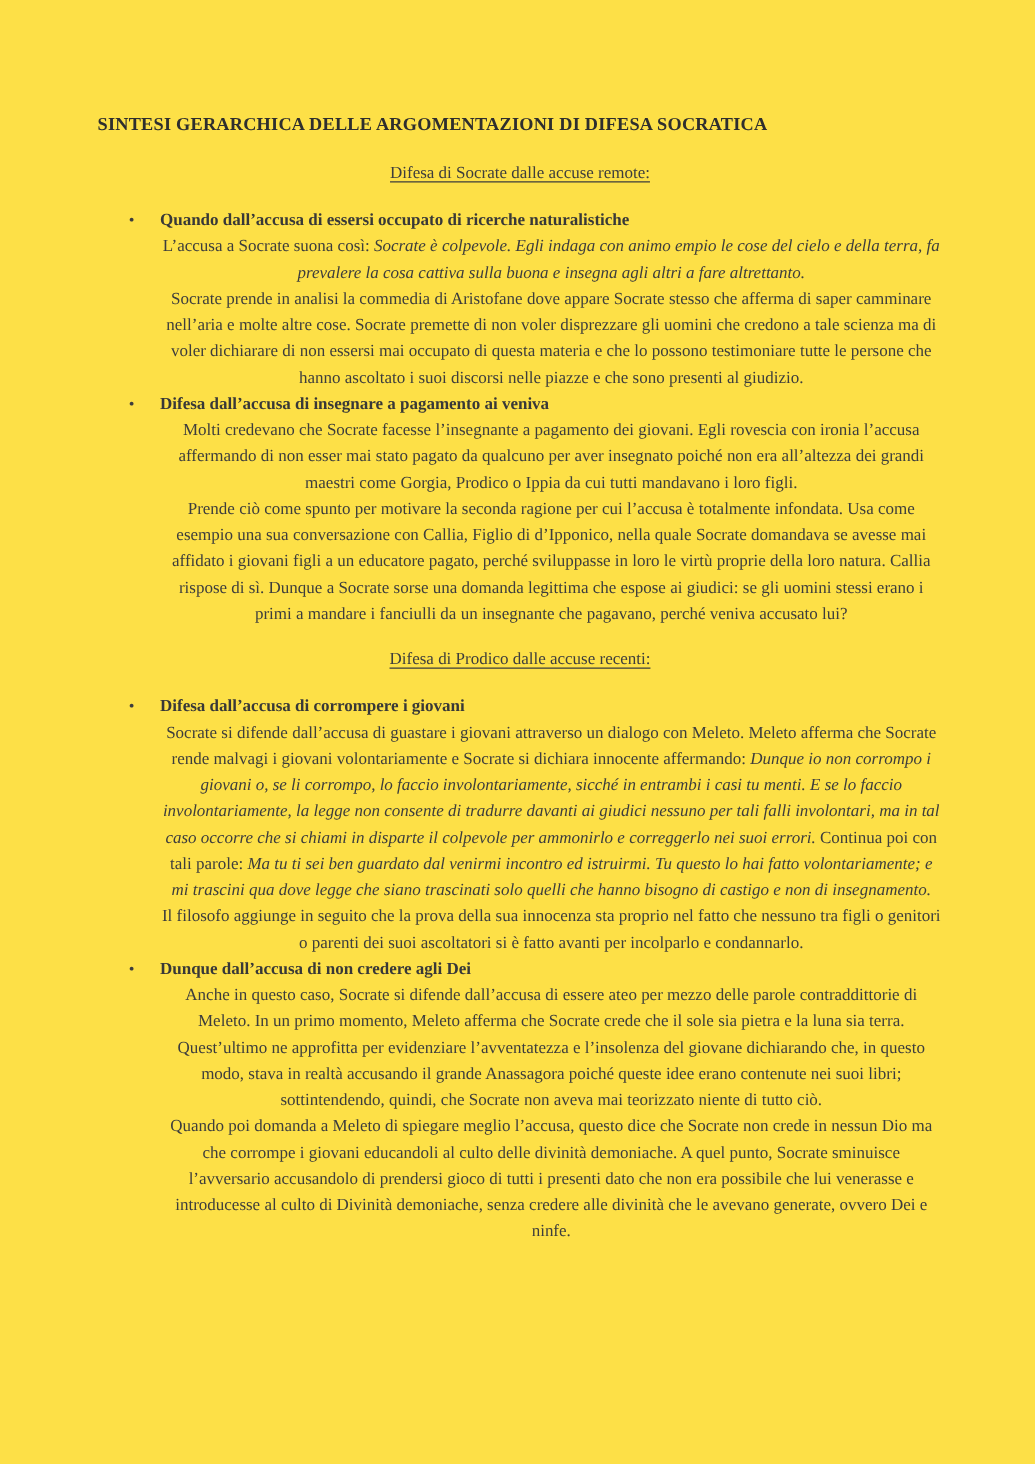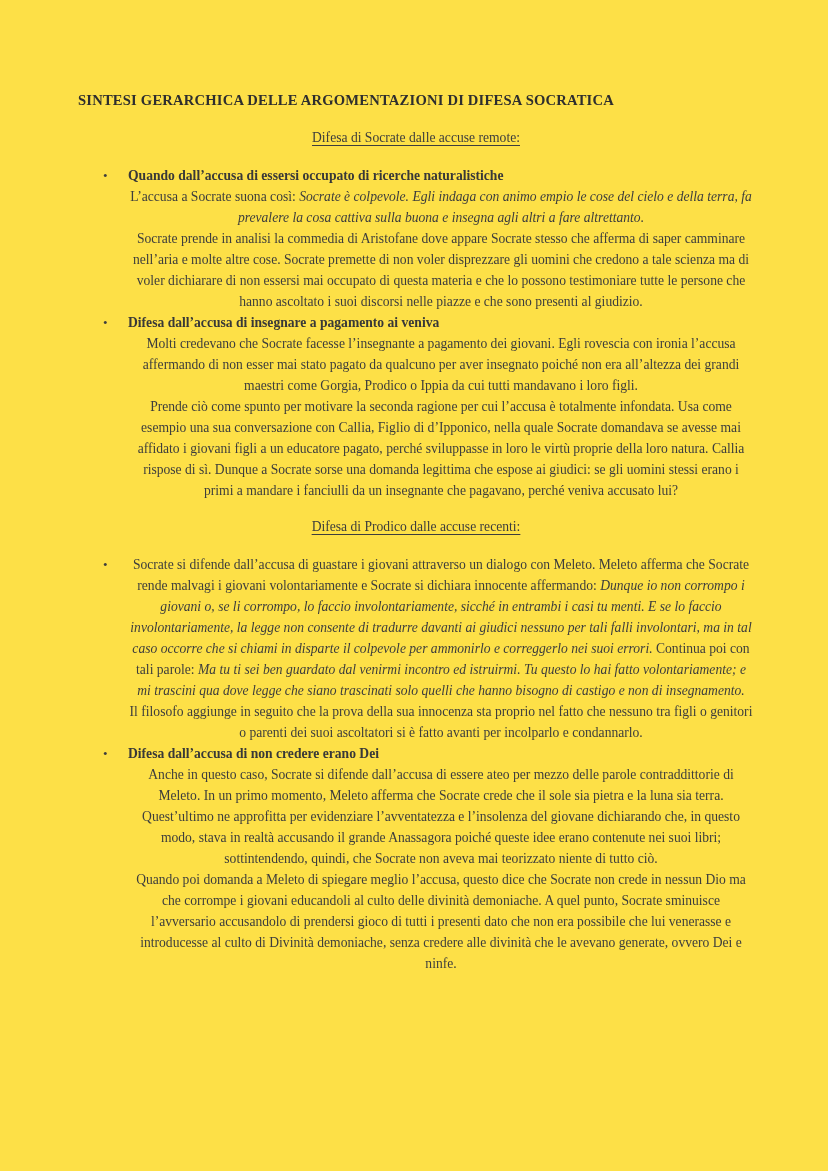--- a/index.html
+++ b/index.html
@@ -83,25 +83,26 @@
             <div class="bullet-heading">Difesa dall’accusa di insegnare a pagamento ai veniva</div>
             <div class="bullet-body"><span>Molti credevano che Socrate facesse l’insegnante a pagamento dei giovani. Egli rovescia con ironia l’accusa affermando di non esser mai stato pagato da qualcuno per aver insegnato poiché non era all’altezza dei grandi maestri come Gorgia, Prodico o Ippia da cui tutti mandavano i loro figli.</span><br><span>Prende ciò come spunto per motivare la seconda ragione per cui l’accusa è totalmente infondata. Usa come esempio una sua conversazione con Callia, Figlio di d’Ipponico, nella quale Socrate domandava se avesse mai affidato i giovani figli a un educatore pagato, perché sviluppasse in loro le virtù proprie della loro natura. Callia rispose di sì. Dunque a Socrate sorse una domanda legittima che espose ai giudici: se gli uomini stessi erano i primi a mandare i fanciulli da un insegnante che pagavano, perché veniva accusato lui?</span></div>
           </div>
         </li>
       </ul>
       <p class="section-heading">Difesa di Prodico dalle accuse recenti:</p>
       <ul class="bullets">
         <li class="bullet">
           <span class="marker">•</span>
           <div class="bullet-content">
+            <div class="bullet-heading">Difesa dall’accusa di corrompere i giovani</div>
             <div class="bullet-body"><span>Socrate si difende dall’accusa di guastare i giovani attraverso un dialogo con Meleto. Meleto afferma che Socrate rende malvagi i giovani volontariamente e Socrate si dichiara innocente affermando: </span><span class="it">Dunque io non corrompo i giovani o, se li corrompo, lo faccio involontariamente, sicché in entrambi i casi tu menti. E se lo faccio involontariamente, la legge non consente di tradurre davanti ai giudici nessuno per tali falli involontari, ma in tal caso occorre che si chiami in disparte il colpevole per ammonirlo e correggerlo nei suoi errori.</span><span> Continua poi con tali parole: </span><span class="it">Ma tu ti sei ben guardato dal venirmi incontro ed istruirmi. Tu questo lo hai fatto volontariamente; e mi trascini qua dove legge che siano trascinati solo quelli che hanno bisogno di castigo e non di insegnamento.</span><br><span>Il filosofo aggiunge in seguito che la prova della sua innocenza sta proprio nel fatto che nessuno tra figli o genitori o parenti dei suoi ascoltatori si è fatto avanti per incolparlo e condannarlo.</span></div>
           </div>
         </li>
         <li class="bullet">
           <span class="marker">•</span>
           <div class="bullet-content">
-            <div class="bullet-heading">Difesa dall’accusa di non credere erano Dei</div>
+            <div class="bullet-heading">Dunque dall’accusa di non credere agli Dei</div>
             <div class="bullet-body"><span>Anche in questo caso, Socrate si difende dall’accusa di essere ateo per mezzo delle parole contraddittorie di Meleto. In un primo momento, Meleto afferma che Socrate crede che il sole sia pietra e la luna sia terra. Quest’ultimo ne approfitta per evidenziare l’avventatezza e l’insolenza del giovane dichiarando che, in questo modo, stava in realtà accusando il grande Anassagora poiché queste idee erano contenute nei suoi libri; sottintendendo, quindi, che Socrate non aveva mai teorizzato niente di tutto ciò.</span><br><span>Quando poi domanda a Meleto di spiegare meglio l’accusa, questo dice che Socrate non crede in nessun Dio ma che corrompe i giovani educandoli al culto delle divinità demoniache. A quel punto, Socrate sminuisce l’avversario accusandolo di prendersi gioco di tutti i presenti dato che non era possibile che lui venerasse e introducesse al culto di Divinità demoniache, senza credere alle divinità che le avevano generate, ovvero Dei e ninfe.</span></div>
           </div>
         </li>
       </ul>
     </div>
 </div>
 
 </body></html>

